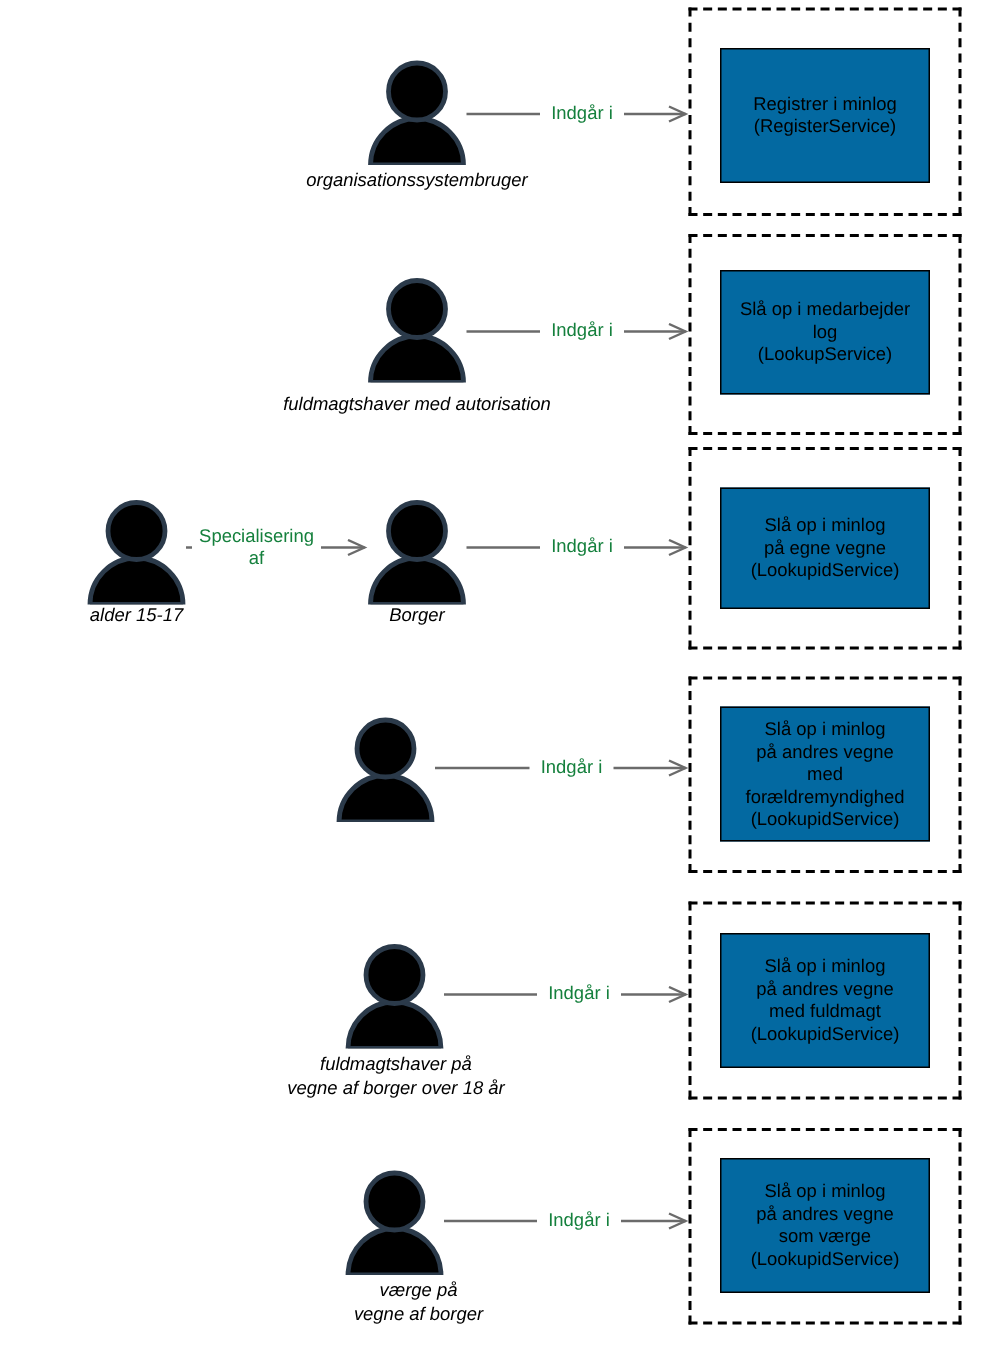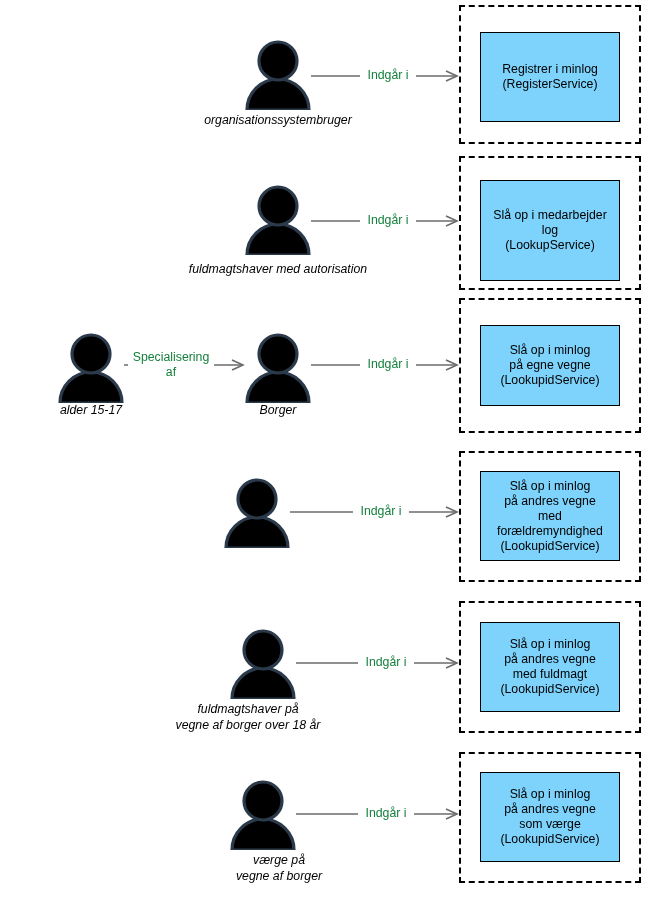--- a/index.html
+++ b/index.html
@@ -26,21 +26,21 @@
   .system-boundary {
     position: absolute;
     border: 2px dashed #000000;
     box-sizing: border-box;
     background: transparent;
   }
   .usecase-box {
     position: absolute;
     border: 1px solid #000000;
     box-sizing: border-box;
-    background: #7dd3fc;
+    background: #0369a1;
     display: flex;
     align-items: center;
     justify-content: center;
     text-align: center;
   }
   .usecase-label {
     font-size: 12.3px;
     line-height: 15px;
     color: #000000;
     white-space: pre-line;
@@ -145,21 +145,21 @@
       <circle cx="33" cy="21" r="19" fill="#000000" stroke="#2b3a4a" stroke-width="3.2"></circle>
     </svg>
   </div>
 
   <div class="actor" style="left:230px; top:629px;">
     <svg width="66" height="70" viewBox="0 0 66 70">
       <path d="M2,70 a31,31 0 0 1 62,0 z" fill="#000000" stroke="#2b3a4a" stroke-width="3.2"></path>
       <circle cx="33" cy="21" r="19" fill="#000000" stroke="#2b3a4a" stroke-width="3.2"></circle>
     </svg>
   </div>
-  <div class="actor-label" style="left:118px; top:702px;">fuldmagtshaver på
+  <div class="actor-label" style="left:134px; top:702px;">fuldmagtshaver på
 vegne af borger over 18 år</div>
 
   <div class="actor" style="left:230px; top:780px;">
     <svg width="66" height="70" viewBox="0 0 66 70">
       <path d="M2,70 a31,31 0 0 1 62,0 z" fill="#000000" stroke="#2b3a4a" stroke-width="3.2"></path>
       <circle cx="33" cy="21" r="19" fill="#000000" stroke="#2b3a4a" stroke-width="3.2"></circle>
     </svg>
   </div>
   <div class="actor-label" style="left:149px; top:853px;">værge på
 vegne af borger</div>
@@ -173,21 +173,21 @@
   <div class="edge-label" style="left:358px; top:655px; width:50px;">Indgår i</div>
   <div class="edge-label" style="left:358px; top:806px; width:50px;">Indgår i</div>
 
   <div class="system-boundary" style="left:459px; top:5px; width:182px; height:139px;"></div>
   <div class="usecase-box" style="left:480px; top:32px; width:140px; height:90px;">
     <span class="usecase-label">Registrer i minlog
 (RegisterService)</span>
   </div>
 
   <div class="system-boundary" style="left:459px; top:156px; width:182px; height:134px;"></div>
-  <div class="usecase-box" style="left:480px; top:180px; width:140px; height:101px;">
+  <div class="usecase-box" style="left:480px; top:180px; width:140px; height:83px;">
     <span class="usecase-label">Slå op i medarbejder log
 (LookupService)</span>
   </div>
 
   <div class="system-boundary" style="left:459px; top:298px; width:182px; height:135px;"></div>
   <div class="usecase-box" style="left:480px; top:325px; width:140px; height:81px;">
     <span class="usecase-label">Slå op i minlog
 på egne vegne
 (LookupidService)</span>
   </div>

